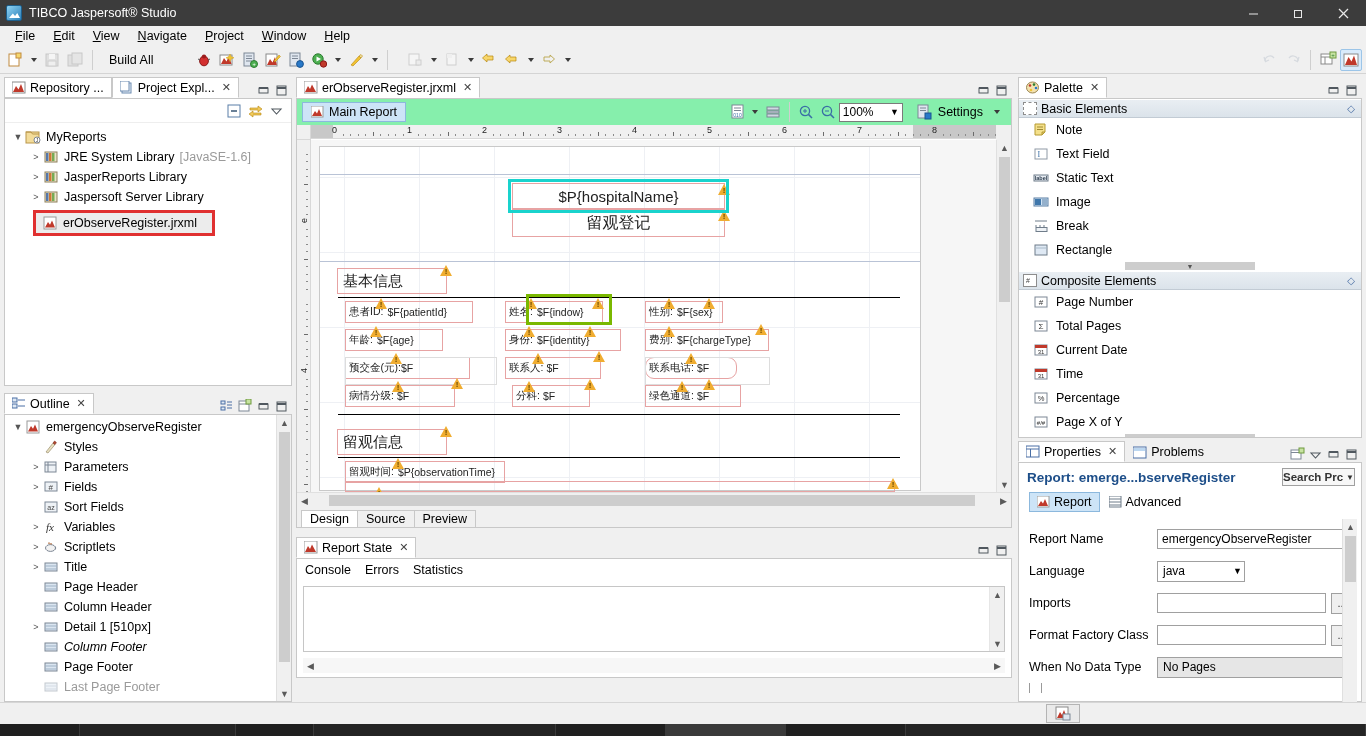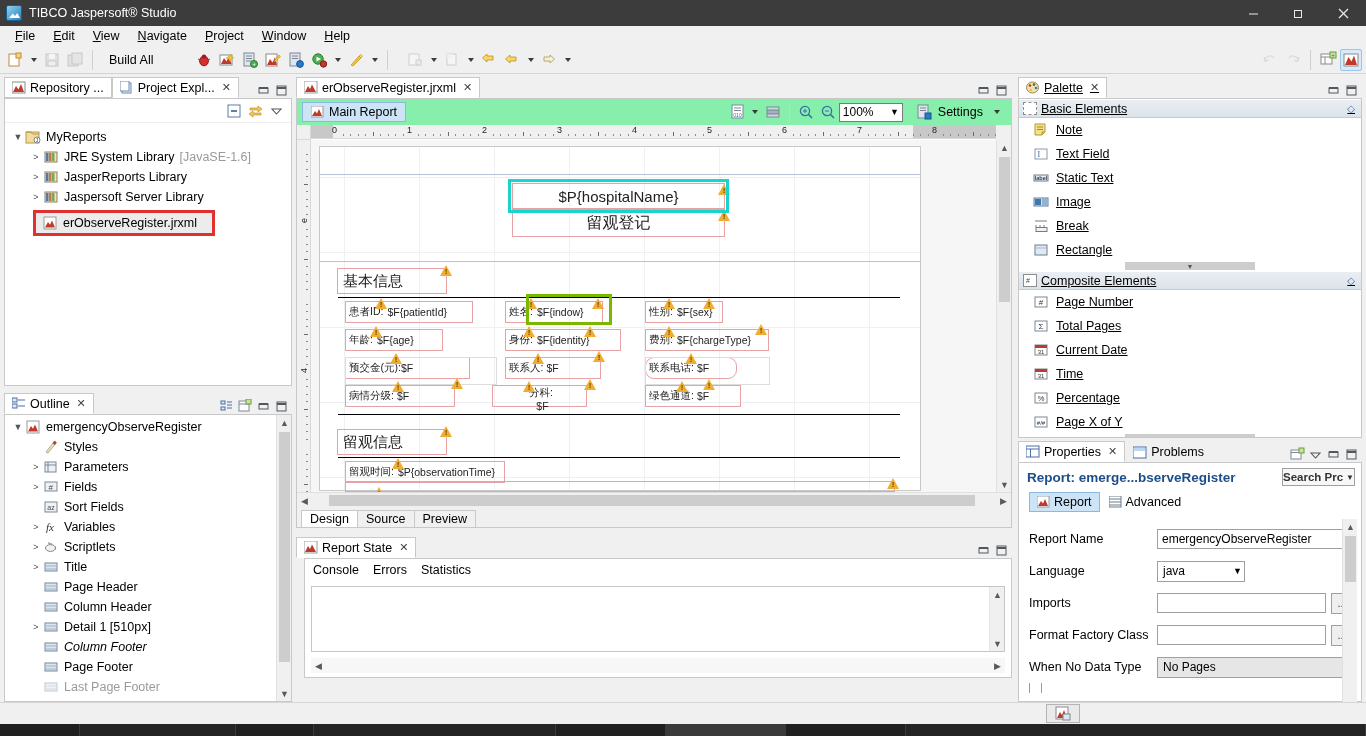--- a/index.html
+++ b/index.html
@@ -1078,21 +1078,21 @@
             <div class="el noborder" style="left:325px;top:210px;width:125px;height:28px;border-color:#dddddd;"></div>
             <div class="warn" style="left:365px;top:206px;"></div>
 
             <div class="el" style="left:25px;top:238px;width:110px;height:22px;">
               <span>病情分级:</span>
               <span style="margin-left:3px">$F</span>
             </div>
             <div class="warn" style="left:72px;top:234px;"></div>
             <div class="warn" style="left:131px;top:231px;"></div>
 
-            <div class="el" style="left:172px;top:238px;width:95px;height:22px;flex-direction:column;">
+            <div class="el" style="left:192px;top:238px;width:78px;height:22px;">
               <span>分科:</span>
               <span style="margin-left:3px">$F</span>
             </div>
             <div class="warn" style="left:203px;top:234px;"></div>
             <div class="warn" style="left:264px;top:232px;"></div>
 
             <div class="el" style="left:325px;top:238px;width:96px;height:22px;">
               <span>绿色通道:</span>
               <span style="margin-left:3px">$F</span>
             </div>
@@ -1159,41 +1159,41 @@
             </svg>
         </div>
         <div class="ctrl">
           <svg width="13" height="13">
               <rect x="2" y="2" width="9" height="9" fill="none" stroke="#50585f"></rect>
               <line x1="2" y1="4" x2="11" y2="4" stroke="#50585f" stroke-width="2"></line>
             </svg>
         </div>
       </div>
     </div>
-    <div class="panel-body" style="height:120px;position:relative;margin-left:8px;">
+    <div class="panel-body" style="height:120px;position:relative;">
       <div class="console-tabs">
         <span class="ct active">Console</span>
         <span class="ct">Errors</span>
         <span class="ct">Statistics</span>
       </div>
       <div style="position:absolute;left:6px;right:6px;top:27px;bottom:25px;border:1px solid #c6c6c6;background:#fff;">
         <span style="padding:3px;display:block;font-family:'Liberation Mono',monospace;font-size:11px;"></span>
         <div class="sb-v" style="right:0;top:0;bottom:0;border-left:1px solid #e6e6e6;">
           <div class="sb-arrow" style="top:0;">▲</div>
           <div class="sb-arrow" style="bottom:0;">▼</div>
         </div>
       </div>
       <div class="sb-h" style="left:6px;right:6px;bottom:4px;background:#f7f7f7;border-top:none;">
         <div class="sb-arrow" style="left:0;">◀</div>
         <div class="sb-arrow" style="right:0;">▶</div>
       </div>
     </div>
   </div>
 
-  <div class="panel" style="left:1018px;top:76px;width:344px;height:362px;text-decoration:underline;">
+  <div class="panel" style="left:1018px;top:76px;width:344px;height:362px;">
     <div class="tabstrip">
       <div class="vtab active">
         <span style="display:inline-block;width:14px;height:13px;">
           <svg width="14" height="13">
               <ellipse cx="6.5" cy="6.5" rx="6" ry="5.5" fill="#f3e2b0" stroke="#9a8550"></ellipse>
               <circle cx="4" cy="4.5" r="1.3" fill="#c0392b"></circle>
               <circle cx="8" cy="3.6" r="1.3" fill="#2e7d32"></circle>
               <circle cx="10" cy="7" r="1.3" fill="#2979c9"></circle>
               <circle cx="5" cy="9" r="1.3" fill="#f1c232"></circle>
             </svg>

